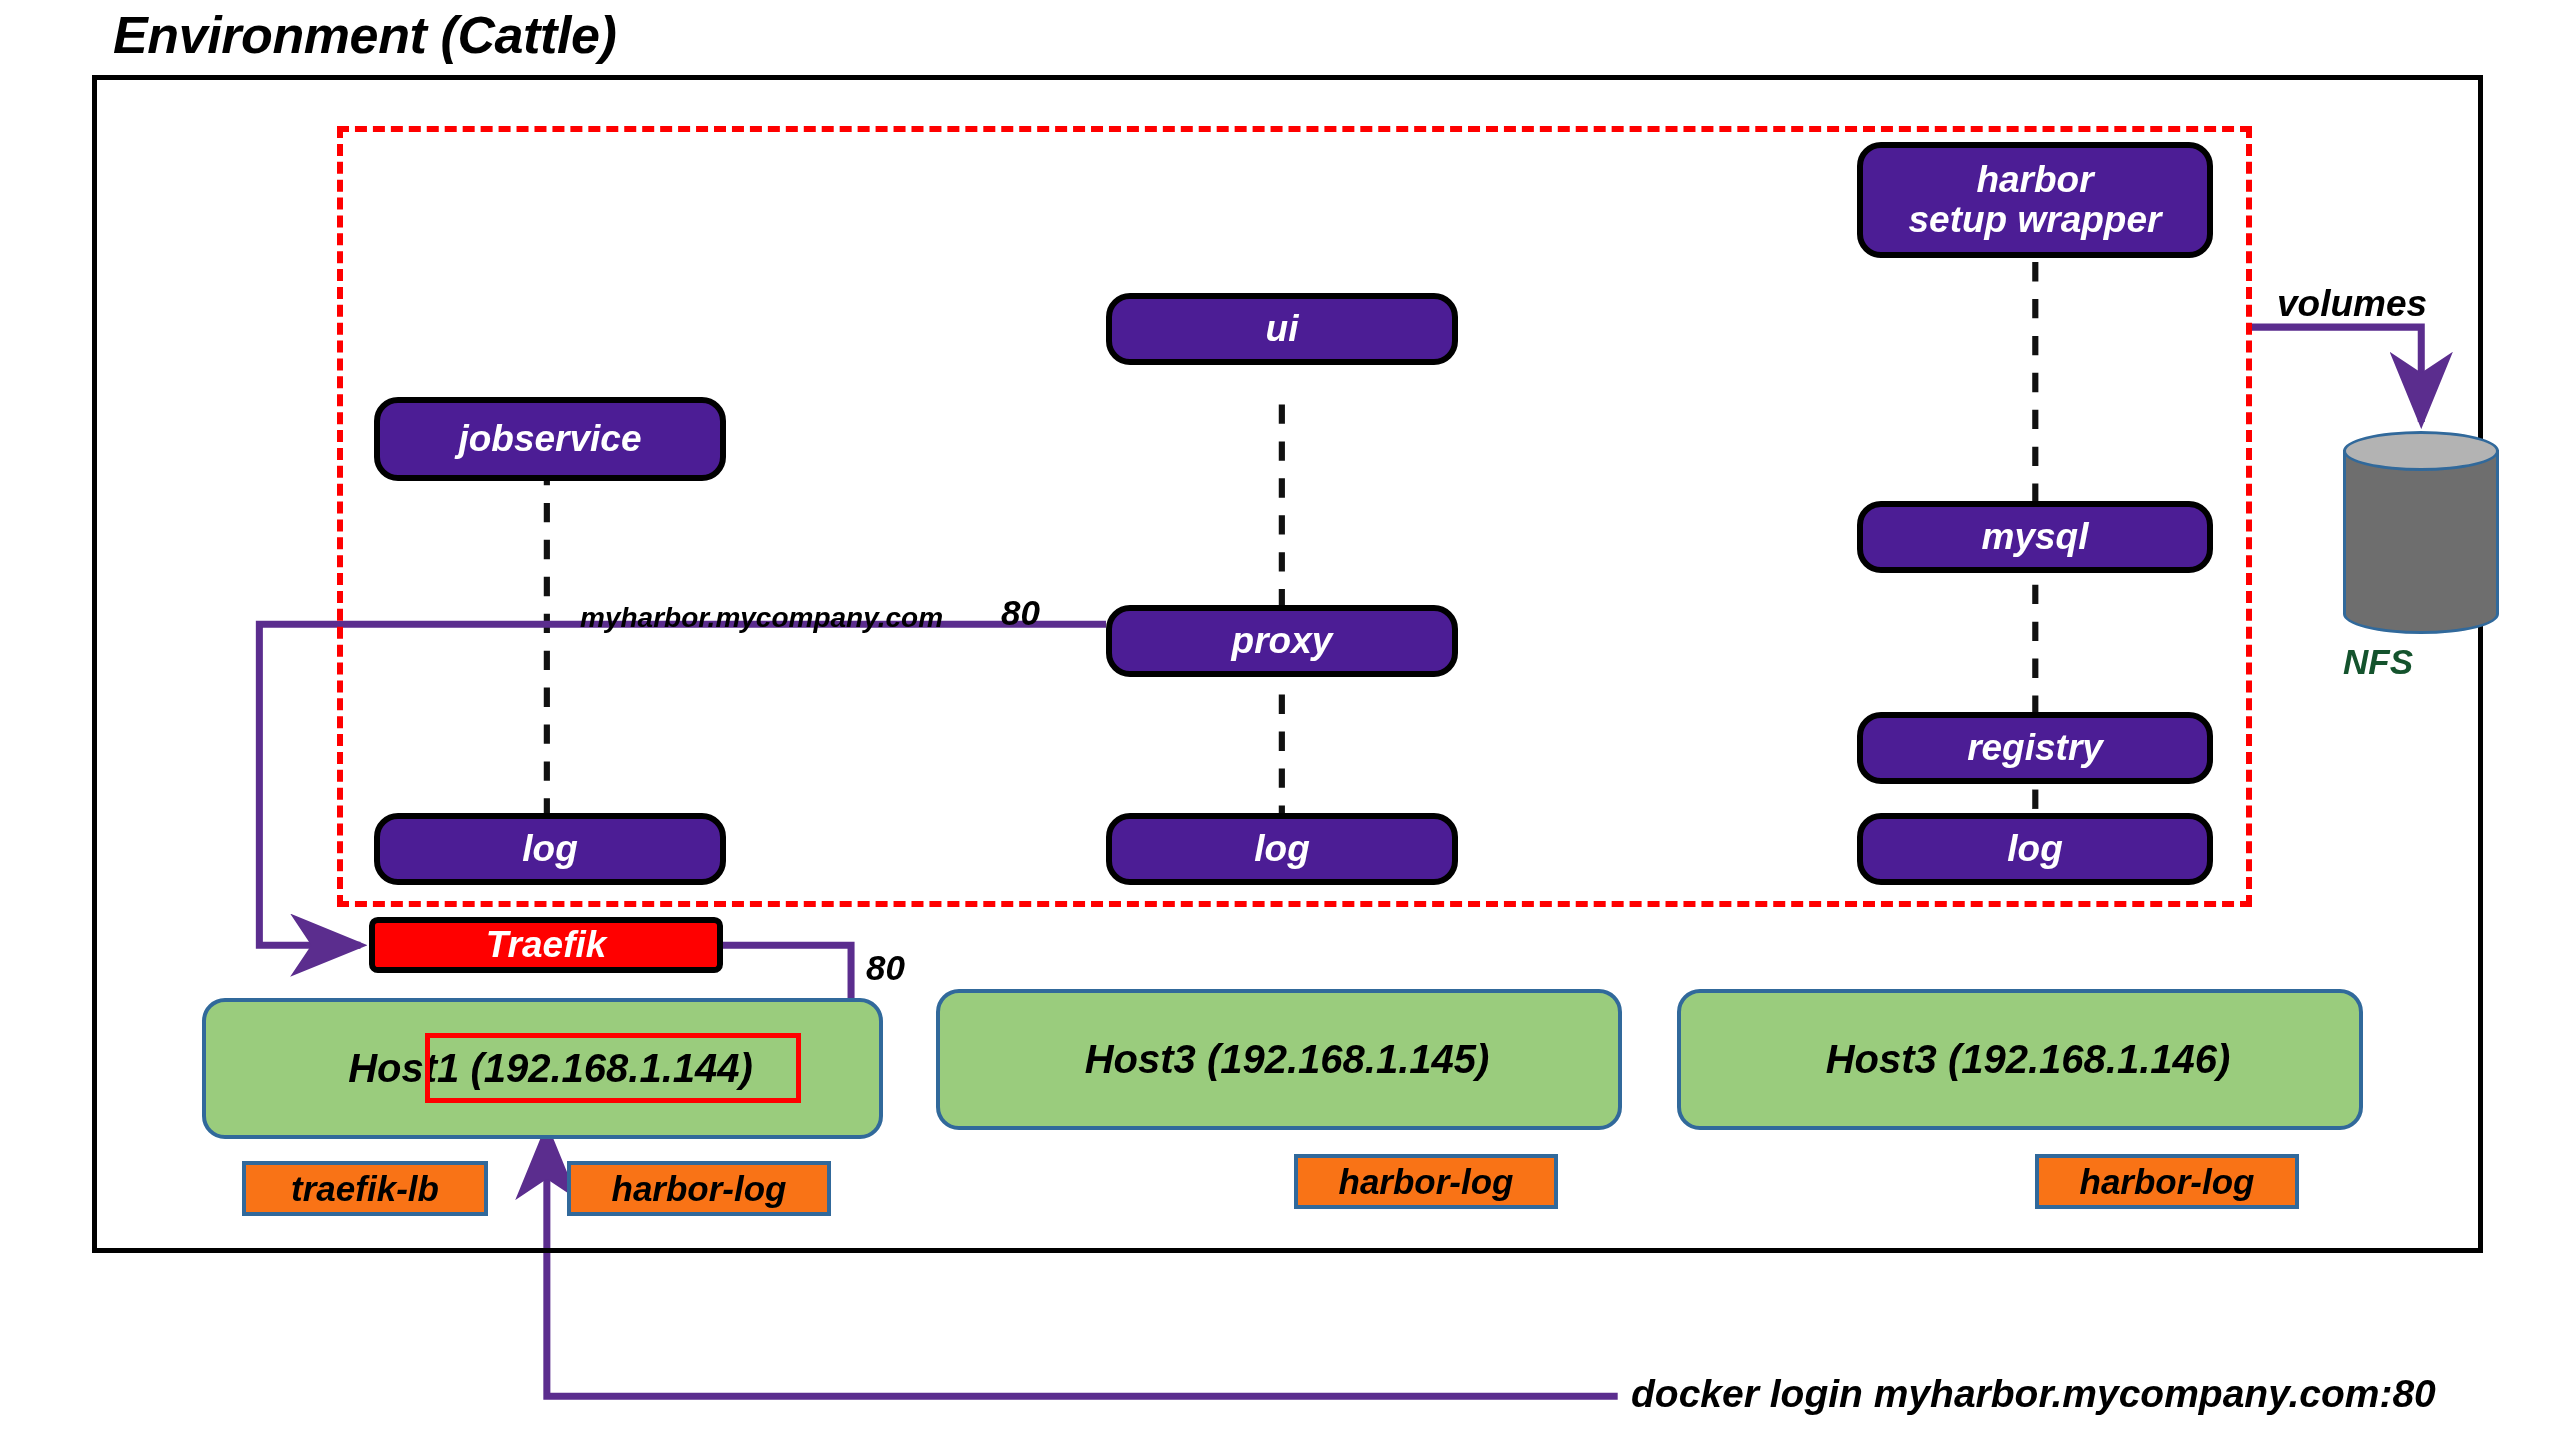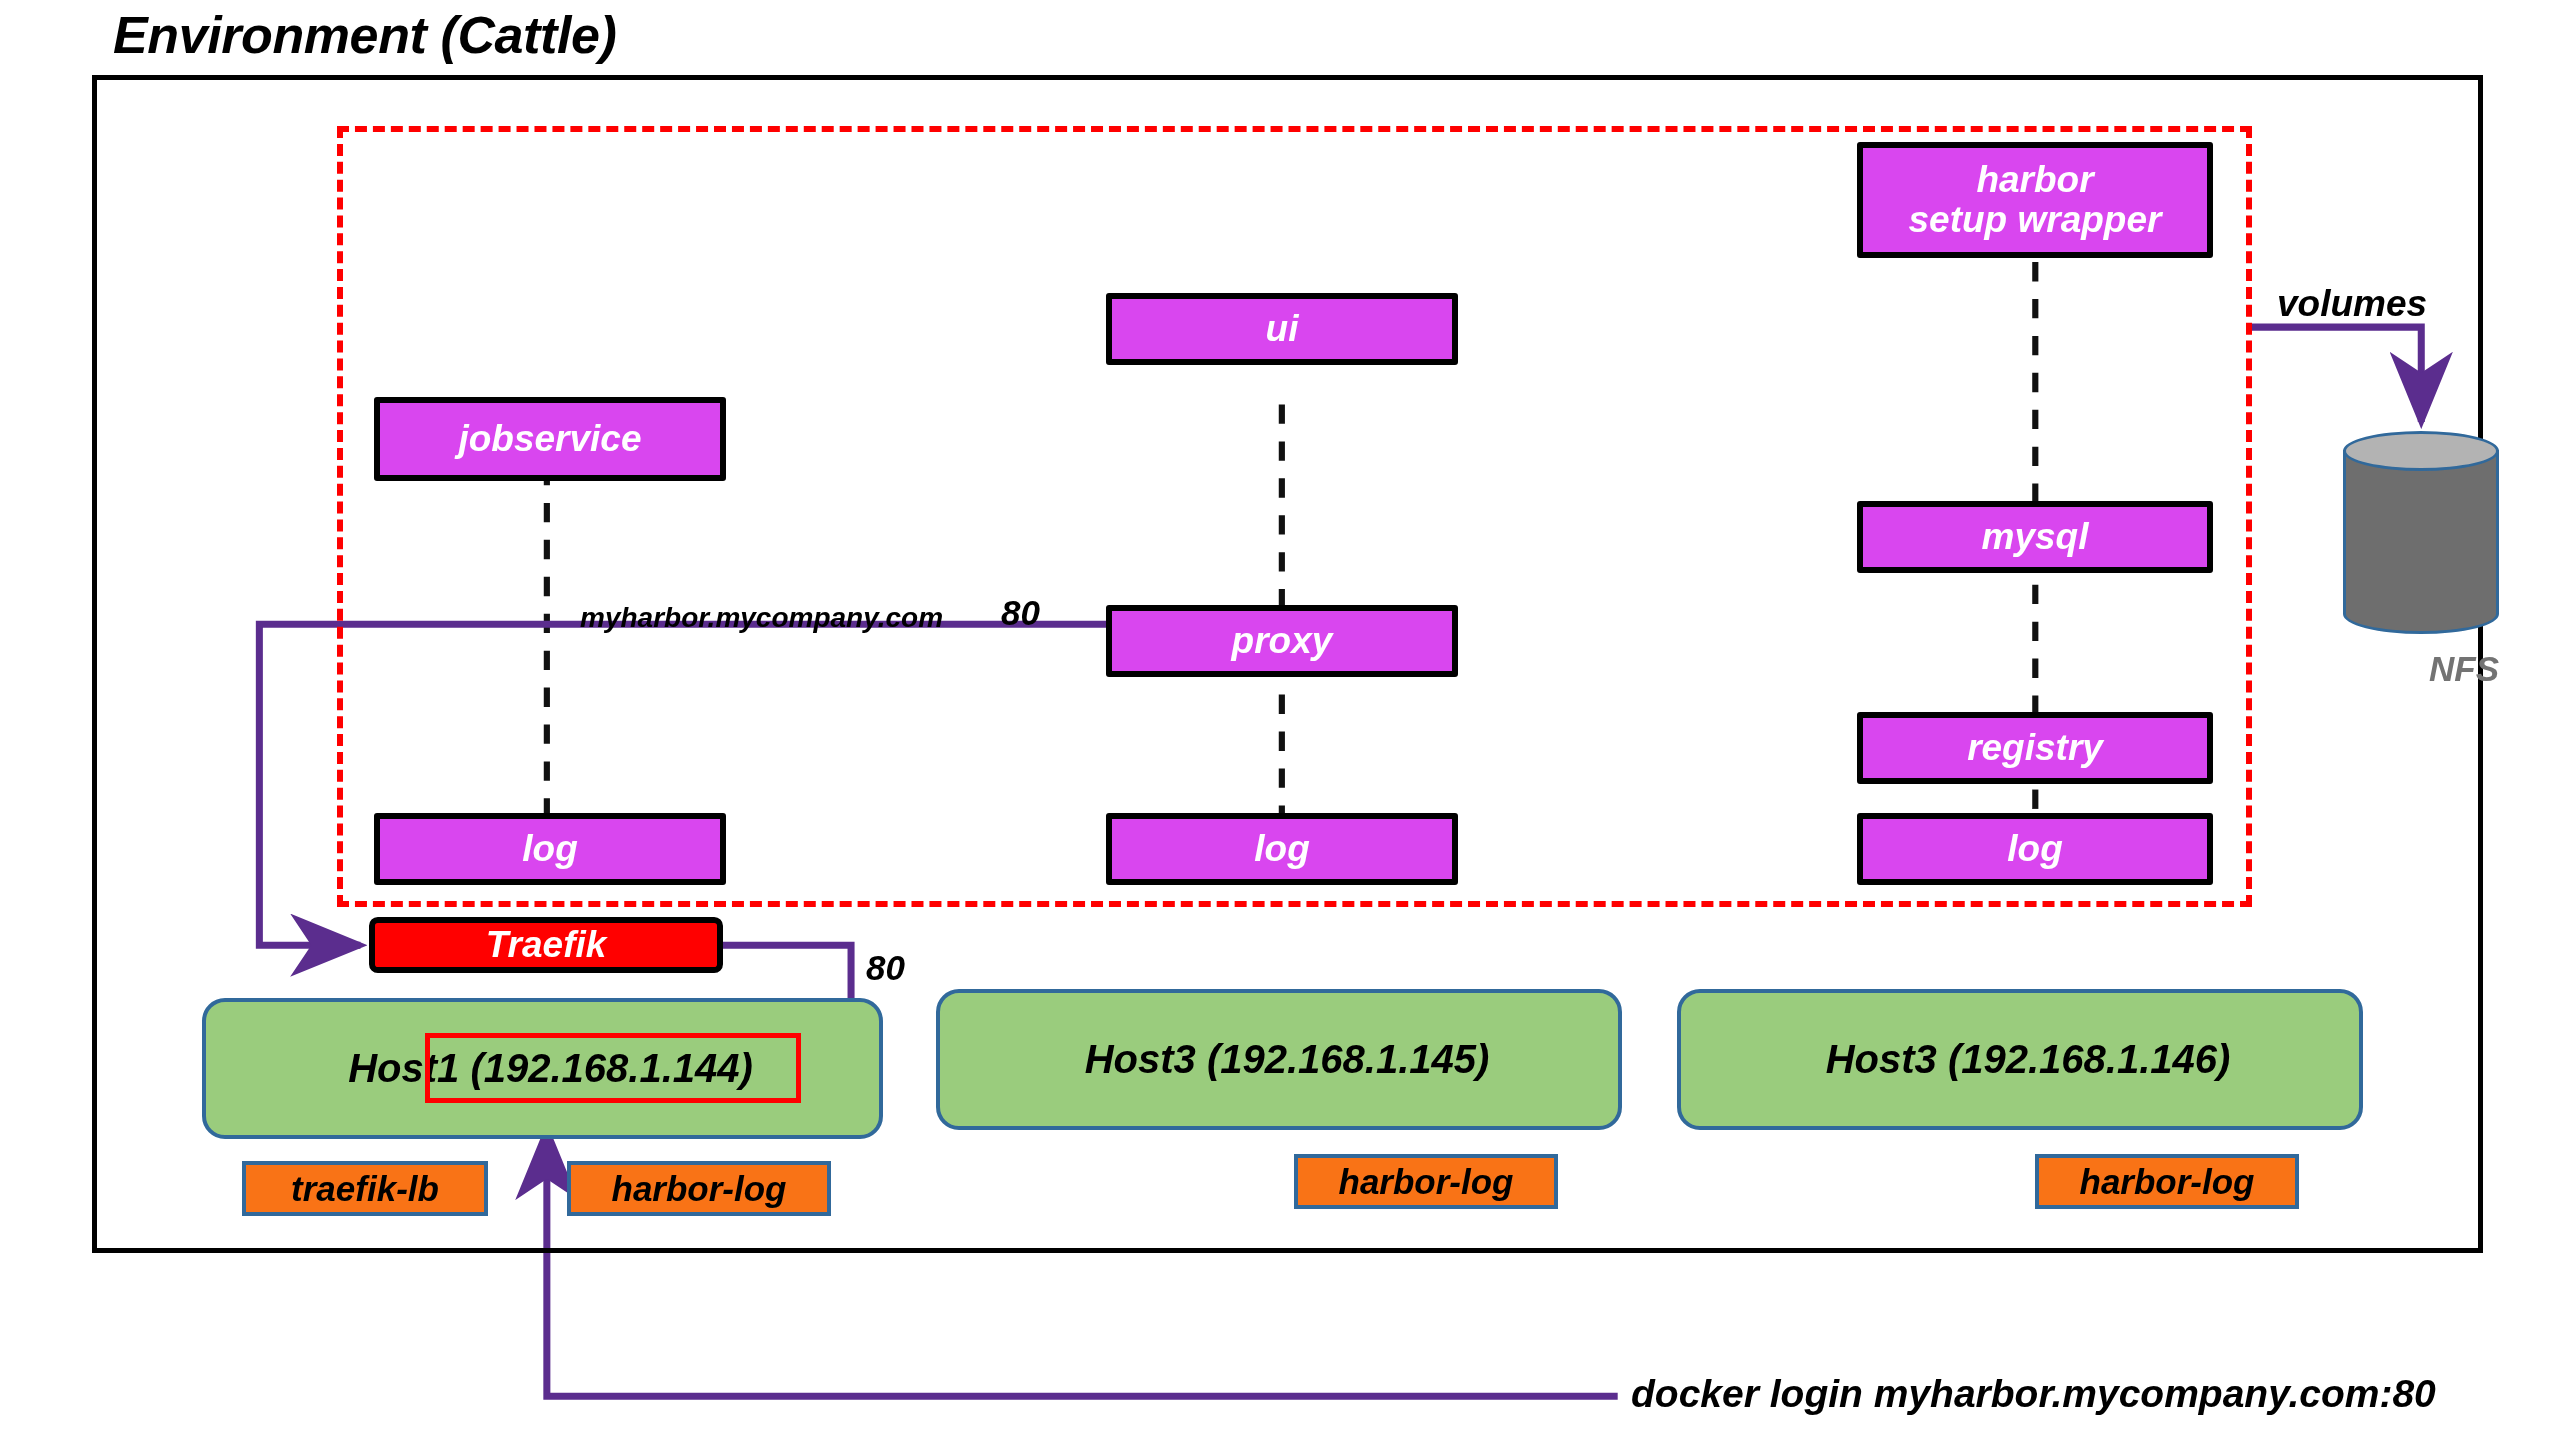--- a/index.html
+++ b/index.html
@@ -54,23 +54,23 @@
     top: 126px;
     width: 1915px;
     height: 781px;
     border: 6.2px dashed #ff0000;
     box-sizing: border-box;
     background: transparent;
   }
   
   .svc {
     position: absolute;
-    background: #d946ef;
+    background: #4c1d95;
     border: 6.2px solid #000000;
-    border-radius: 3px;
+    border-radius: 24px;
     box-sizing: border-box;
     display: flex;
     align-items: center;
     justify-content: center;
     color: #ffffff;
     font-size: 37px;
     font-weight: bold;
     font-style: italic;
     text-align: center;
     line-height: 1.08;
@@ -160,26 +160,25 @@
     background: #6E6E6E;
     border: 3.5px solid #31699B;
     border-radius: 50%;
     box-sizing: border-box;
   }
   .nfs-label {
     position: absolute;
     left: 2343px;
     top: 642px;
     width: 156px;
-    text-align: right;
+    text-align: left;
     font-size: 35px;
     font-weight: bold;
     font-style: italic;
-    color: #737373;
-    margin-top: 7px;
+    color: #14532d;
   }
   
   .anno {
     position: absolute;
     font-weight: bold;
     font-style: italic;
     color: #000000;
     white-space: nowrap;
   }
   .anno-domain { left: 580px; top: 602px; font-size: 28px; }

